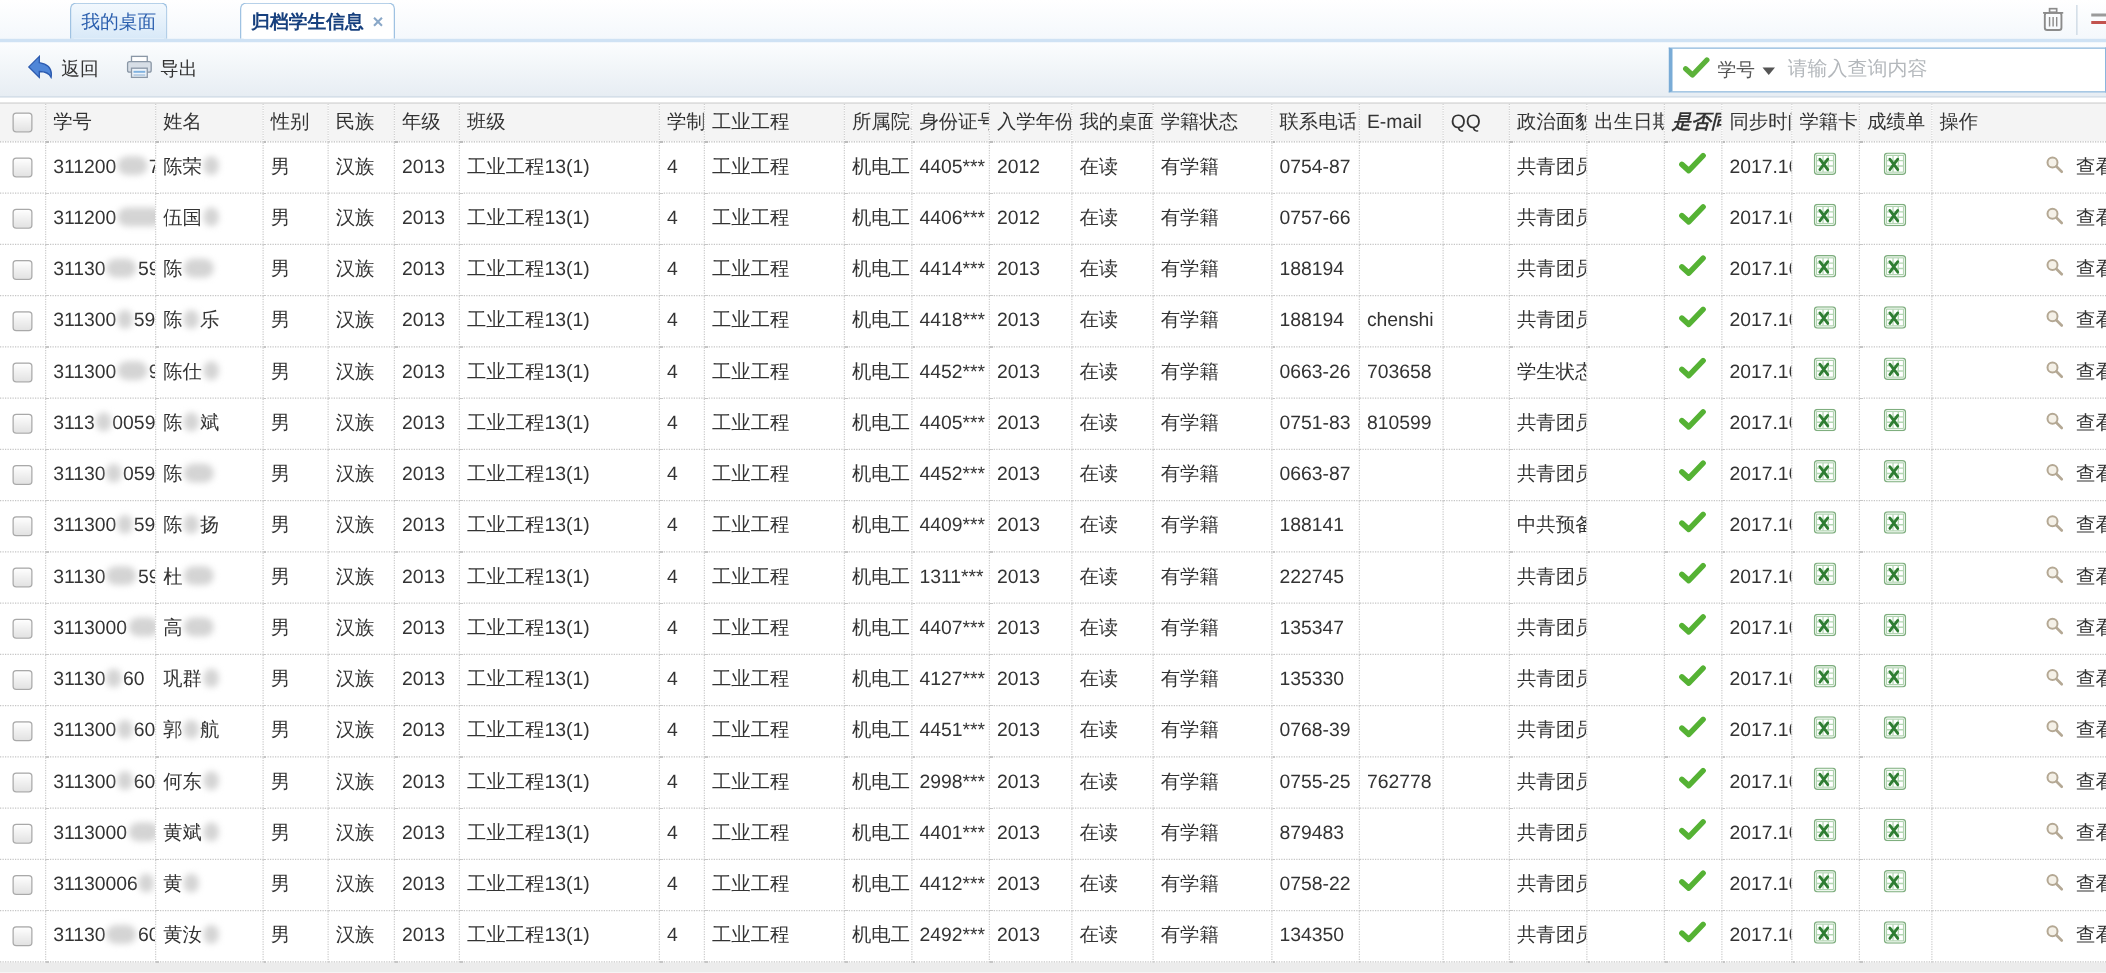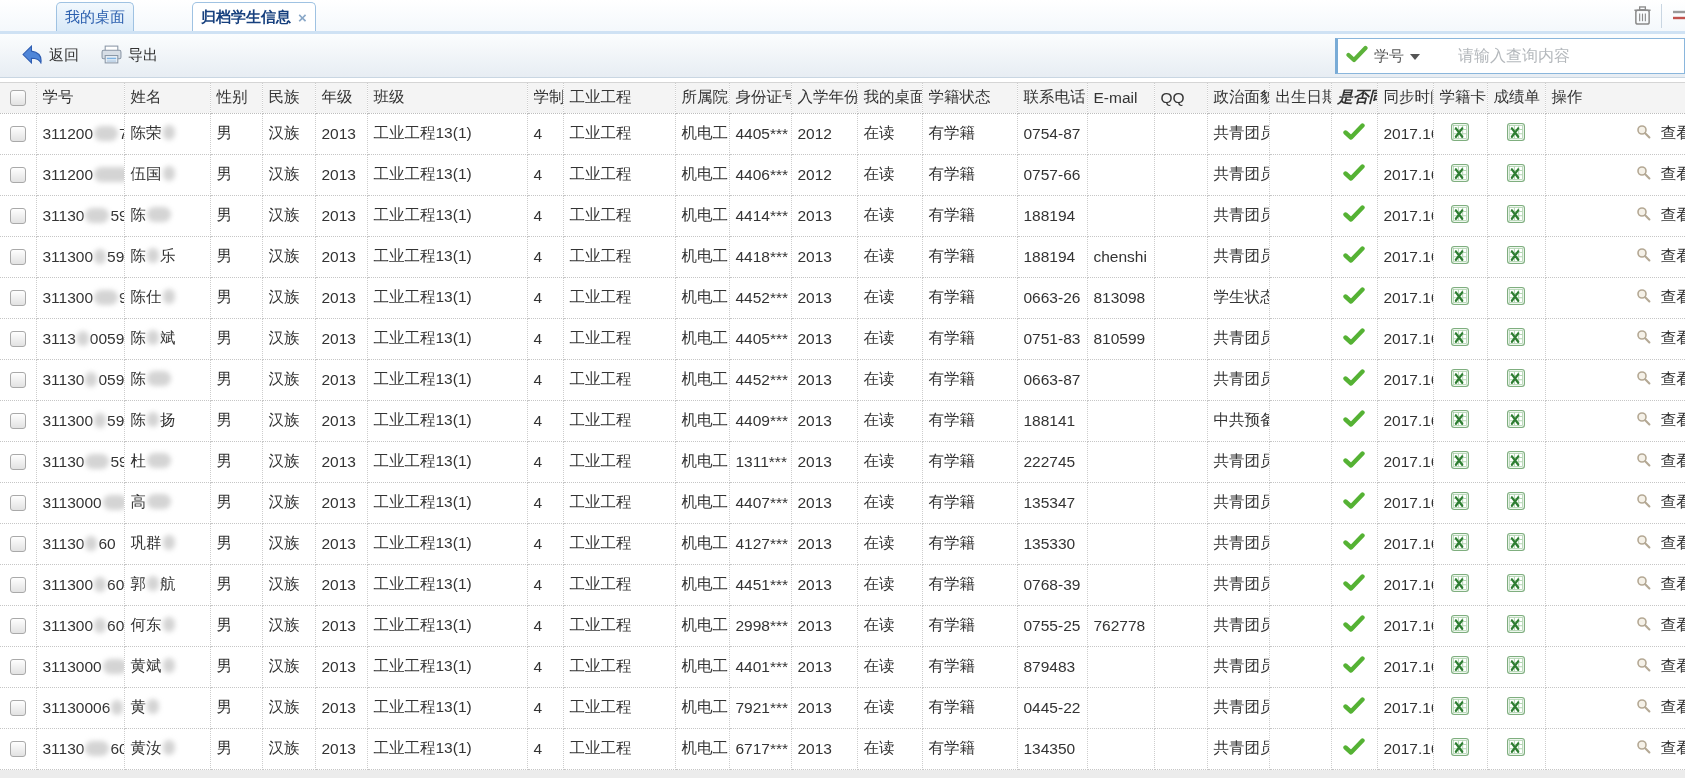--- a/index.html
+++ b/index.html
@@ -26,21 +26,21 @@
   .tool-btn { display:flex; align-items:center; gap:6px; font-size:15px; color:#333;
     margin-left:22px; cursor:pointer; }
   .searchbox { position:absolute; right:0; top:4px; height:36px; width:350px;
     background:#fff; border:1px solid #8ab6dc; border-left:3px solid #79abd6;
     display:flex; align-items:center; }
   .field-select { display:flex; align-items:center; gap:6px; padding:0 10px 0 8px;
     height:100%; cursor:pointer; font-size:15px; color:#555; }
   .dd-arrow { width:0; height:0; border-left:5px solid transparent; border-right:5px solid transparent;
     border-top:6px solid #555; margin-top:2px; }
   .search-input { flex:1; border:none; outline:none; font-size:16px; color:#333; min-width:0;
-    font-family:"Liberation Sans","DejaVu Sans",sans-serif;margin-left:28px; }
+    font-family:"Liberation Sans","DejaVu Sans",sans-serif; }
   .search-input::placeholder { color:#b4b8bc; }
 
   
   .table-wrap { position:absolute; top:82px; left:0; right:0; bottom:0;
     overflow:hidden; background:#ececec; border-top:1px solid #d5d5d5; }
   table { border-collapse:collapse; table-layout:fixed; width:1730px; background:#fff; }
   th, td { overflow:hidden; white-space:nowrap; font-weight:normal; text-align:left;
     font-size:15.5px; color:#333; padding:0 0 0 6px;
     border-right:1px dotted #cdcdcd; border-bottom:1px dotted #c6c6c6; }
   thead tr { height:30px; }
@@ -442,21 +442,21 @@
     <td>2013</td>
     <td class="lnk">工业工程13(1)</td>
     <td>4</td>
     <td class="lnk">工业工程</td>
     <td>机电工</td>
     <td>4452***</td>
     <td>2013</td>
     <td>在读</td>
     <td>有学籍</td>
     <td>0663-26</td>
-    <td>813098</td>
+    <td>703658</td>
     <td></td>
     <td>学生状态</td>
     <td></td>
     <td class="td-center">
       <span>
         <svg width="22" height="18" viewBox="0 0 22 18">
           <path d="M2.5 9.5 L8 14.5 L19.5 2.5" fill="none" stroke="#55b234" stroke-width="4.4" stroke-linecap="round" stroke-linejoin="round"></path>
         </svg>
       </span>
     </td>
@@ -1047,25 +1047,25 @@
     </td>
     <td>31130006<span class="blur" style="width: 12px;"></span></td>
     <td>黄<span class="blur" style="width: 12px;"></span></td>
     <td>男</td>
     <td>汉族</td>
     <td>2013</td>
     <td class="lnk">工业工程13(1)</td>
     <td>4</td>
     <td class="lnk">工业工程</td>
     <td>机电工</td>
-    <td>7921***</td>
-    <td>2013</td>
-    <td>在读</td>
-    <td>有学籍</td>
-    <td>0445-22</td>
+    <td>4412***</td>
+    <td>2013</td>
+    <td>在读</td>
+    <td>有学籍</td>
+    <td>0758-22</td>
     <td></td>
     <td></td>
     <td>共青团员</td>
     <td></td>
     <td class="td-center">
       <span>
         <svg width="22" height="18" viewBox="0 0 22 18">
           <path d="M2.5 9.5 L8 14.5 L19.5 2.5" fill="none" stroke="#55b234" stroke-width="4.4" stroke-linecap="round" stroke-linejoin="round"></path>
         </svg>
       </span>
@@ -1108,21 +1108,21 @@
     </td>
     <td>31130<span class="blur" style="width: 24px;"></span>60</td>
     <td>黄汝<span class="blur" style="width: 12px;"></span></td>
     <td>男</td>
     <td>汉族</td>
     <td>2013</td>
     <td class="lnk">工业工程13(1)</td>
     <td>4</td>
     <td class="lnk">工业工程</td>
     <td>机电工</td>
-    <td>6717***</td>
+    <td>2492***</td>
     <td>2013</td>
     <td>在读</td>
     <td>有学籍</td>
     <td>134350</td>
     <td></td>
     <td></td>
     <td>共青团员</td>
     <td></td>
     <td class="td-center">
       <span>

